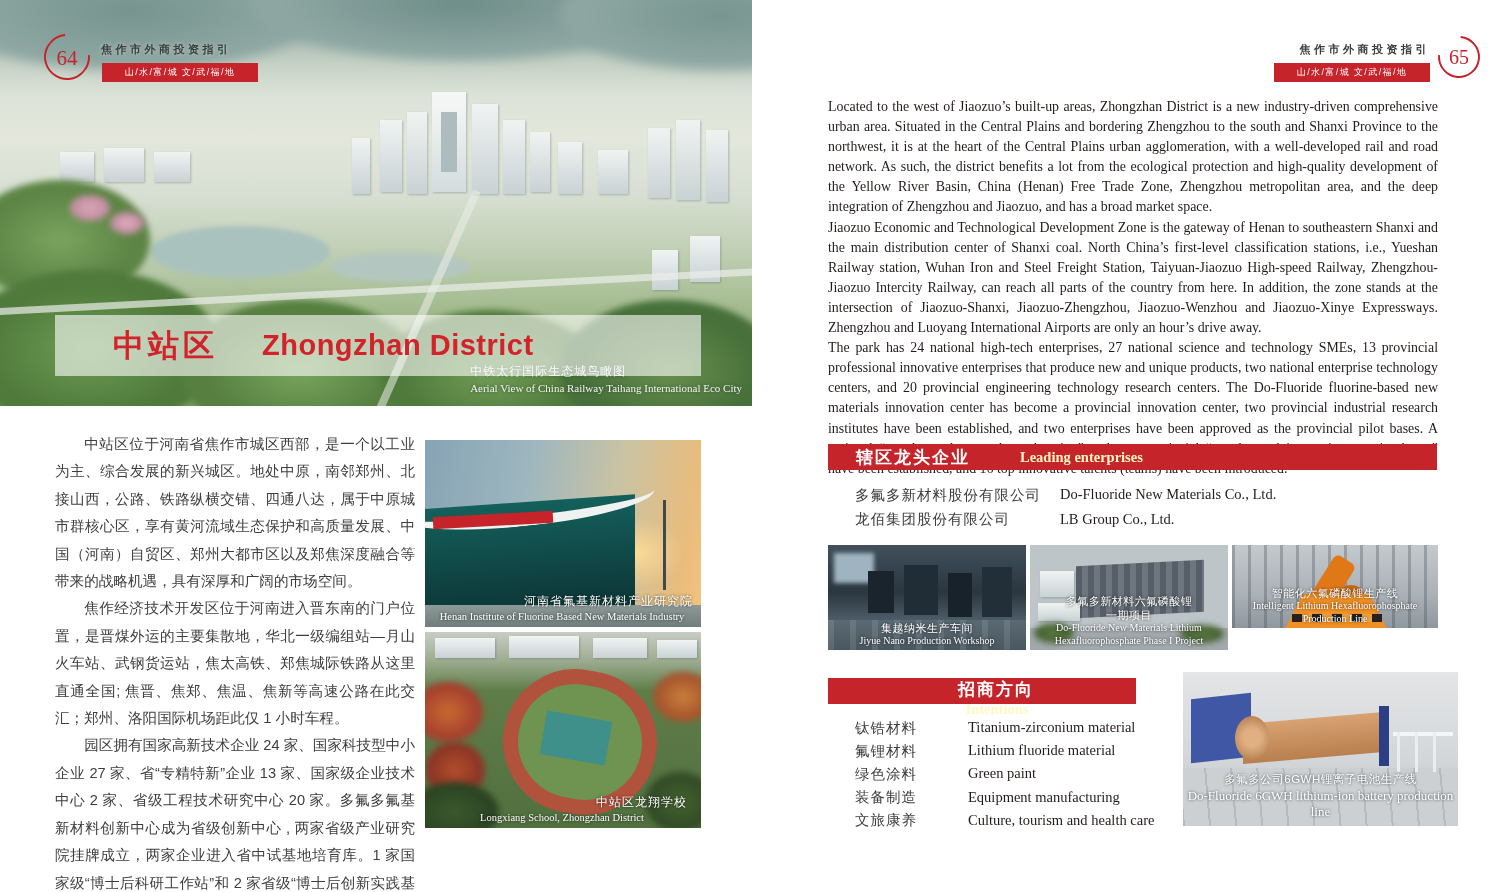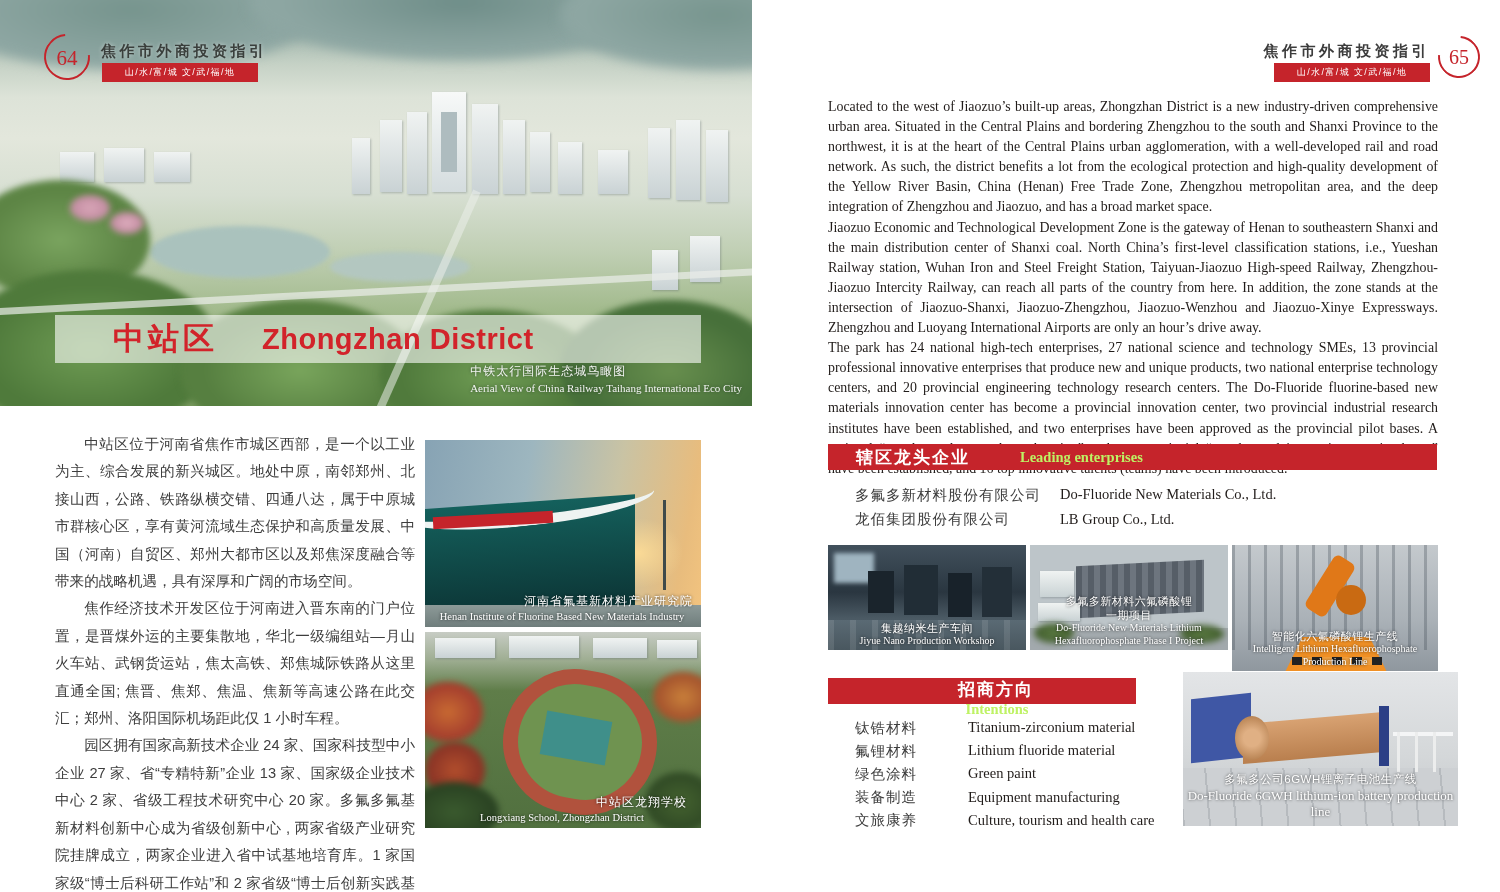--- a/index.html
+++ b/index.html
@@ -10,32 +10,32 @@
   }
   .abs { position:absolute; }
 
   
   .pg-ring { width:46px; height:46px; border:2px solid #c5242b; border-radius:50%;
              border-top-color:transparent; }
   .ring-l { transform:rotate(40deg); }
   .ring-r { transform:rotate(-40deg); }
   .pg-num { font-family:"Liberation Serif", serif; color:#c5242b; font-size:21px;
             text-align:center; }
-  .hdr-title { font-size:15px; font-weight:bold; letter-spacing:3.5px; color:#3c3c3c; white-space:nowrap; }
+  .hdr-title { font-size:11px; font-weight:bold; letter-spacing:3.5px; color:#3c3c3c; white-space:nowrap; }
   .hdr-title.onphoto { color:#3a3f3c; text-shadow:0 0 4px rgba(255,255,255,0.5); }
   .hdr-slogan { background:#c5242b; color:#ffffff; font-size:9px; letter-spacing:1.4px;
                 padding:3px 16px; width:156px; text-align:center; white-space:nowrap; }
 
   
   .hero { left:0; top:0; width:752px; height:406px; overflow:hidden;
           background:linear-gradient(180deg,#8da6a2 0%,#a9bcb2 9%,#c6d2c6 16%,#dde3d8 24%,#e3e7dc 34%,#d7dfd2 48%,#c0cfb4 62%,#a3bb8e 76%,#8ba870 88%,#7d9c62 100%); }
   .mtn { border-radius:50%; filter:blur(6px); }
   .bldg { background:linear-gradient(180deg,#f0f3f2,#c9d2d4); box-shadow:1px 1px 2px rgba(80,95,100,0.35); }
   .grove { border-radius:50%; filter:blur(3px); }
-  .hero-band { left:55px; top:315px; width:646px; height:48px;
+  .hero-band { left:55px; top:315px; width:646px; height:61px;
                background:rgba(255,255,255,0.6); display:flex; align-items:center; }
   .hero-zh { color:#d2232a; font-size:31px; font-weight:bold; letter-spacing:4px; margin-left:58px; }
   .hero-en { color:#d2232a; font-size:29px; font-weight:bold; margin-left:44px; letter-spacing:0.5px; }
   .hero-cap { right:10px; bottom:12px; text-align:left; color:#f4f6f3;
               text-shadow:0 0 3px rgba(40,60,40,0.8); }
   .hero-cap .zh { font-size:12px; letter-spacing:1px; }
   .hero-cap .en { font-family:"Liberation Serif", serif; font-size:11px; margin-top:2px; }
 
   
   .cn-col { left:55px; top:431px; width:360px; color:#3d3d3d; font-size:14.6px;
@@ -50,33 +50,33 @@
 
   
   .ph-inst { left:425px; top:440px; width:276px; height:187px;
              background:linear-gradient(100deg,#87a3b4 0%,#9db6bf 35%,#c9c3a4 65%,#e8bc7d 90%,#f3c47f 100%); }
   
   .ph-school { left:425px; top:632px; width:276px; height:196px; background:linear-gradient(180deg,#c7ccc4 0%,#9fae93 14%,#5f7d49 30%,#51703f 100%); }
   
   .ph-w1 { left:828px; top:545px; width:198px; height:105px;
            background:linear-gradient(180deg,#41505c 0%,#2a3640 45%,#4b5a64 70%,#5d6c76 100%); }
   .ph-w2 { left:1030px; top:545px; width:198px; height:105px; background:#bdc5c9; }
-  .ph-w3 { left:1232px; top:545px; width:206px; height:126px;
+  .ph-w3 { left:1232px; top:545px; width:206px; height:83px;
            background:linear-gradient(180deg,#c4c9cd 0%,#aab1b7 60%,#8f979e 100%); }
   .smcap { position:absolute; left:4px; right:4px; bottom:3px; color:#fff; z-index:5;
            text-shadow:0 0 3px rgba(0,0,0,0.8); text-align:center; }
   .smcap .zh { font-size:11px; letter-spacing:0.5px; line-height:14px; }
   .smcap .en { font-family:"Liberation Serif", serif; font-size:10px; line-height:12.5px; }
 
   
   .en-col { left:828px; top:97px; width:610px; font-family:"Liberation Serif", serif;
             font-size:13.9px; line-height:20.1px; text-align:justify; color:#211c1a; }
   .banner { background:#c5242b; height:26px; display:flex; align-items:center; }
   .banner .zh { color:#fff; font-size:17px; font-weight:bold; letter-spacing:2px; margin-left:28px; }
-  .banner .en { color:#bef264; font-family:"Liberation Serif", serif; font-weight:bold; font-size:14.5px; }
+  .banner .en { color:#fef9c3; font-family:"Liberation Serif", serif; font-weight:bold; font-size:14.5px; }
   .b1 { left:828px; top:444px; width:609px; }
   .b1 .en { margin-left:50px; }
   .b2 { left:828px; top:678px; width:308px;flex-direction:column; }
   .b2 .en { margin-left:30px; }
   .row-zh { color:#3d3d3d; font-size:14.5px; letter-spacing:1px; }
   .row-en { font-family:"Liberation Serif", serif; color:#211c1a; font-size:14.5px; }
 
   
   .ph-bat { left:1183px; top:672px; width:275px; height:154px;
             background:linear-gradient(180deg,#e3e5e7 0%,#d4d7d9 55%,#c3c7ca 100%); }

